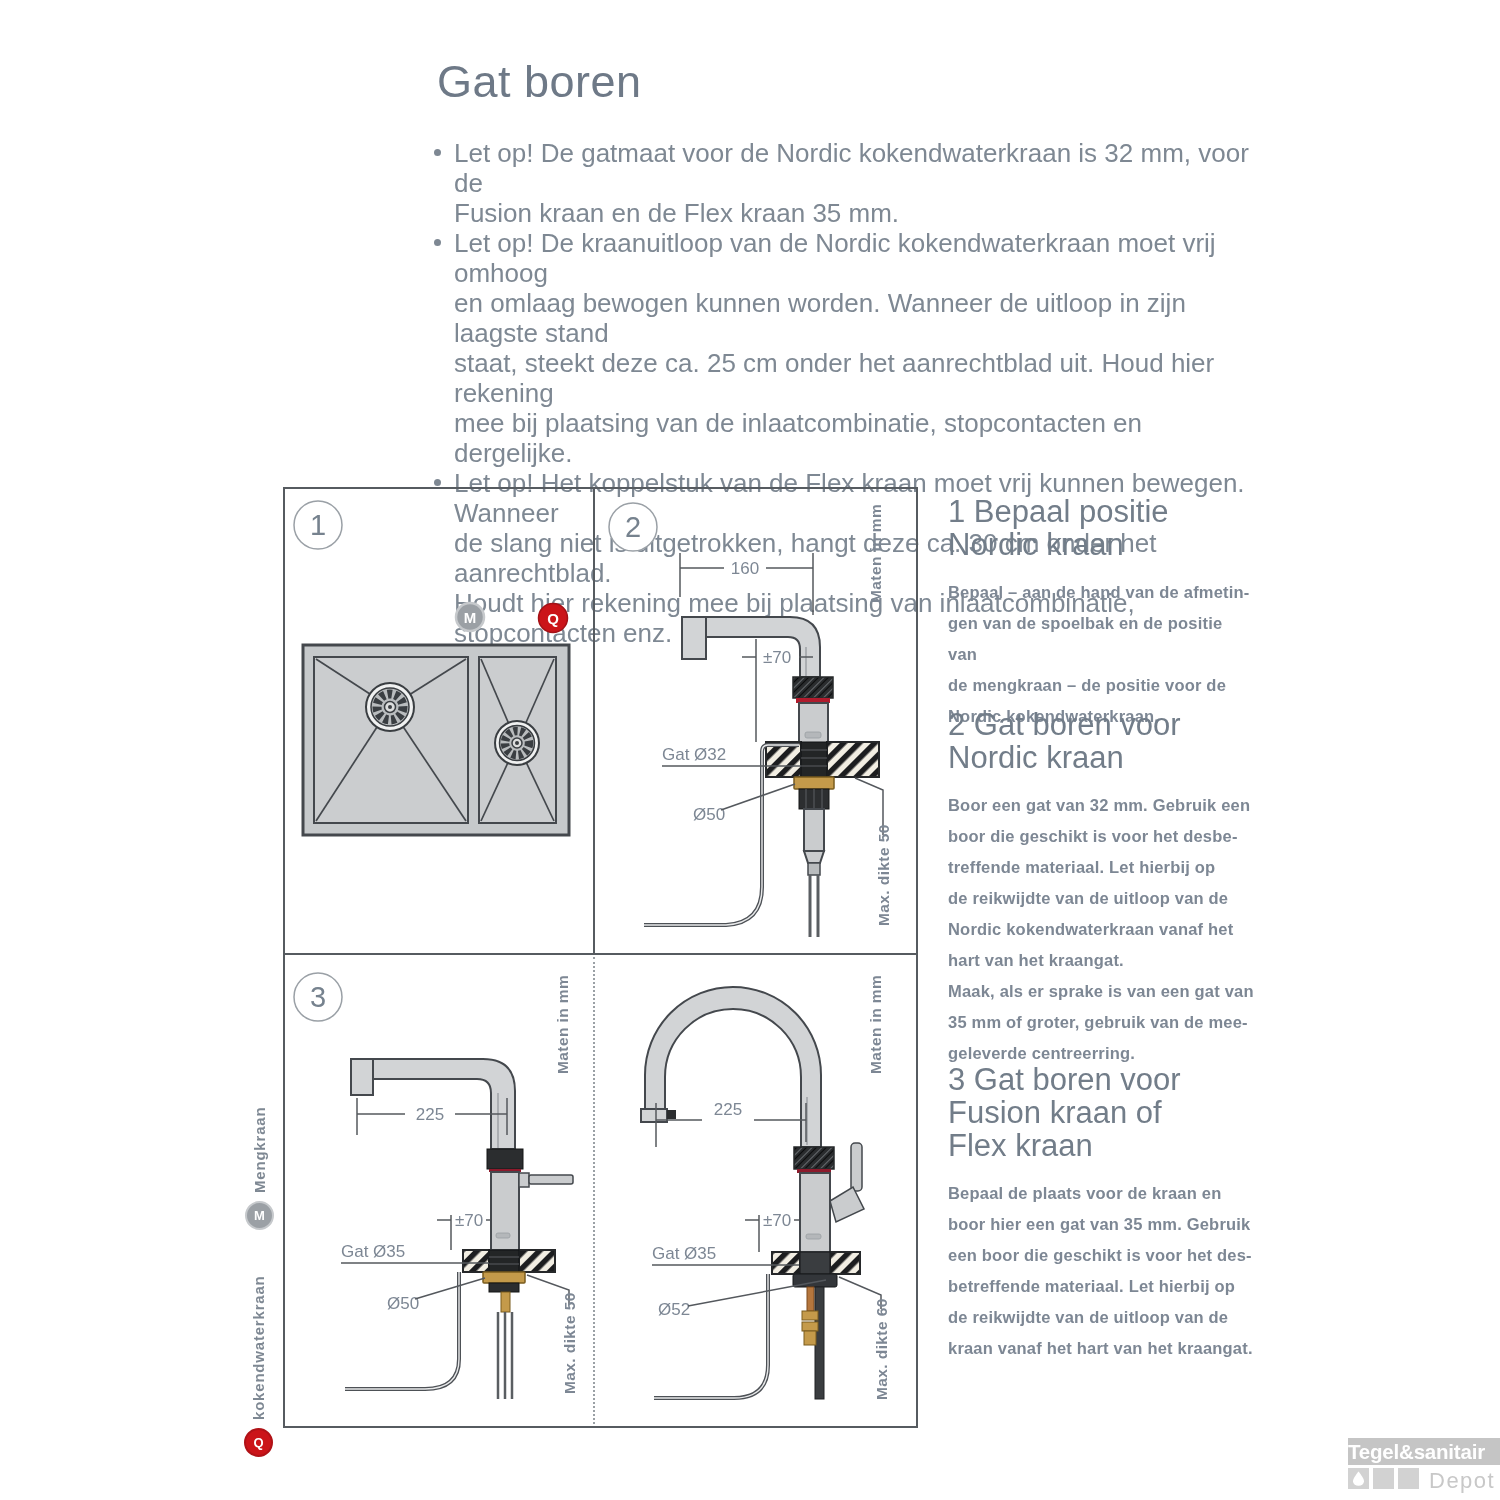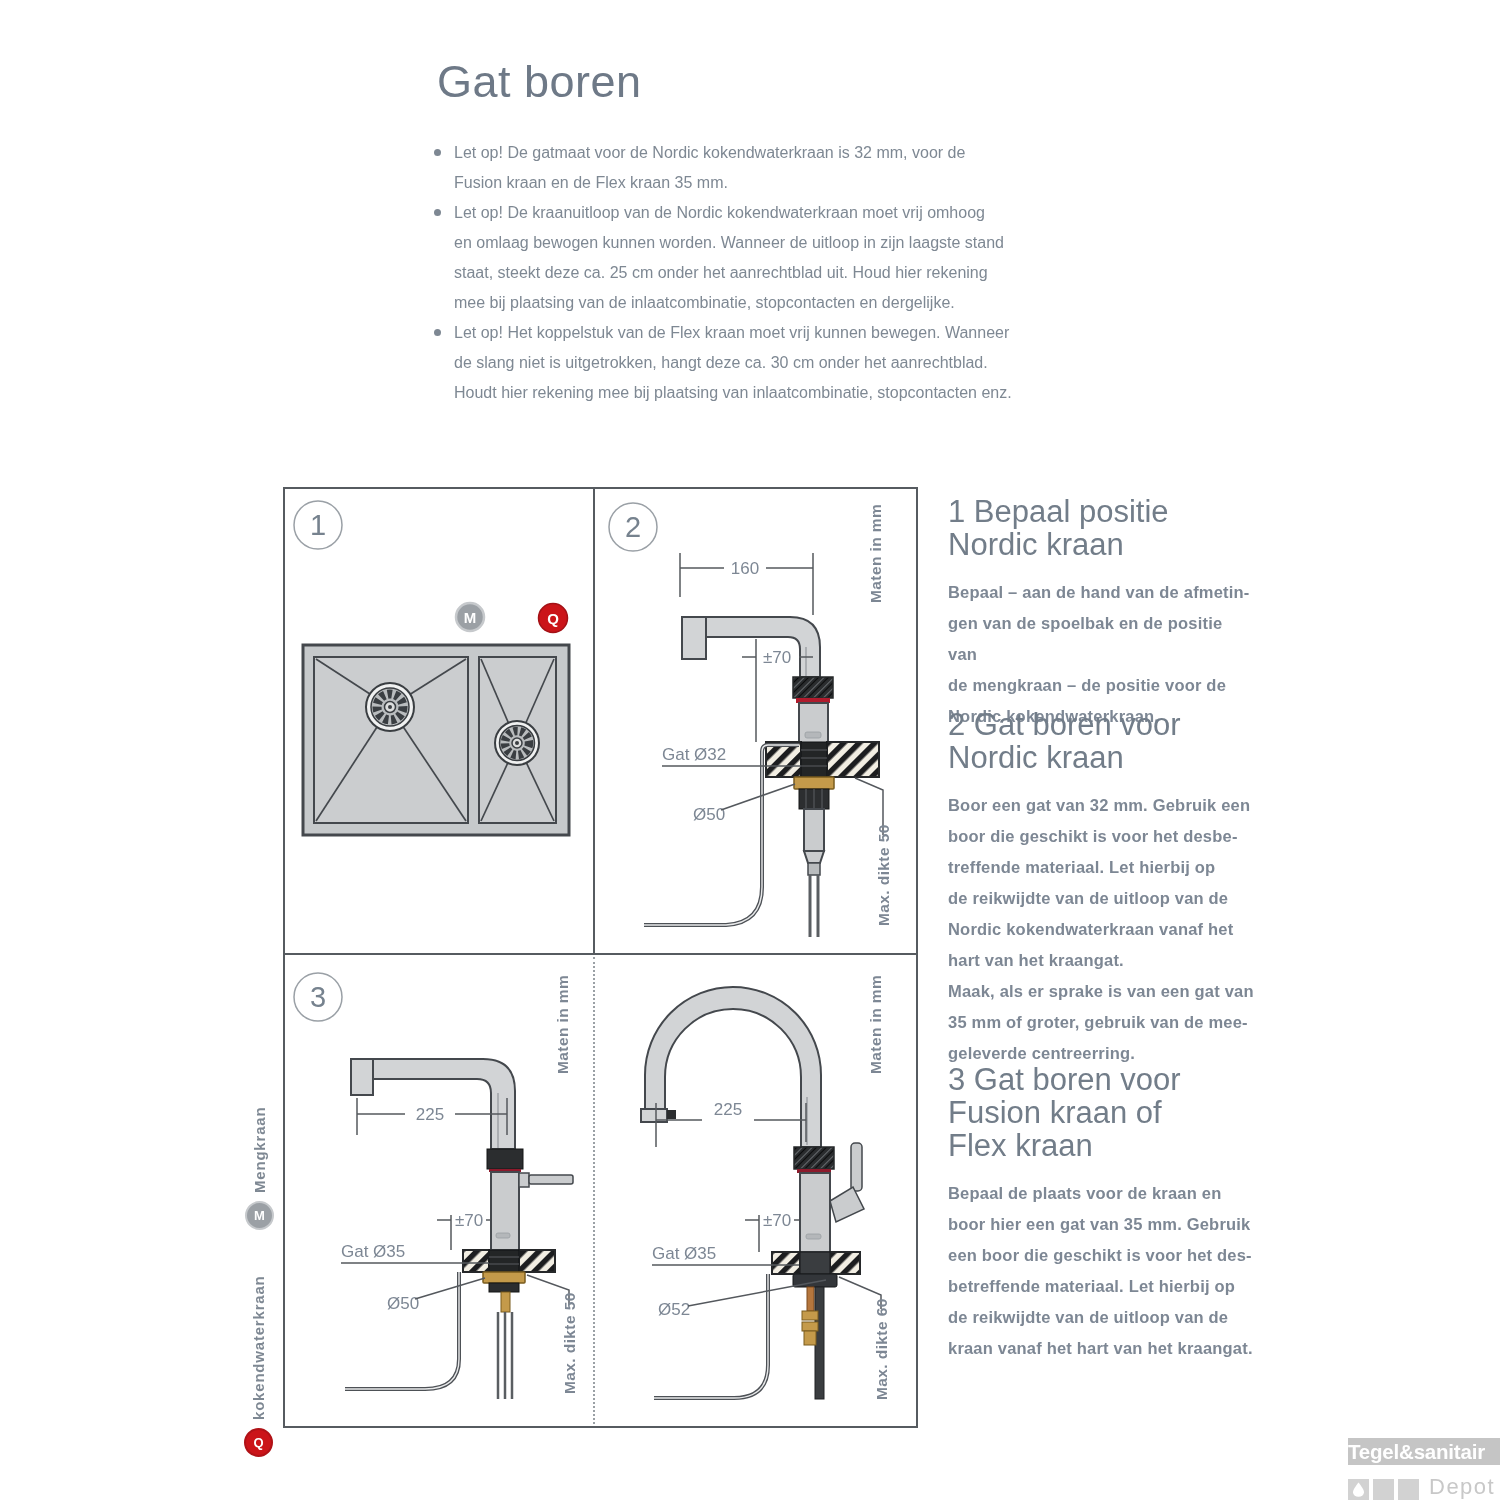--- a/index.html
+++ b/index.html
@@ -2,21 +2,21 @@
 <html><head>
 <meta charset="utf-8">
 <style>
   html,body{margin:0;padding:0;background:#fff}
   #page{position:relative;width:1500px;height:1500px;background:#ffffff;
         font-family:"Liberation Sans",sans-serif;overflow:hidden}
   .abs{position:absolute}
 
   .title{left:437px;top:56px;font-size:45px;color:#6e7987;letter-spacing:.5px}
 
-  .bullets{left:432px;top:138px;width:820px;color:#7e8893;font-size:16px;line-height:30px}
+  .bullets{left:432px;top:138px;width:820px;color:#7e8893;font-size:26px;line-height:30px}
   .bullet{display:flex;align-items:flex-start}
   .dot{width:7px;height:7px;border-radius:50%;background:#7e8893;margin:11px 13px 0 2px;flex:none}
   .btxt{white-space:pre-line}
 
   
   .tbl{left:283px;top:487px;width:635px;height:941px;border:2px solid #565b60;box-sizing:border-box}
   .div-v{left:593px;top:489px;height:466px;width:0;border-left:2px solid #565b60}
   .div-h{left:285px;top:953px;width:633px;height:0;border-top:2px solid #565b60}
   .div-vd{left:593px;top:957px;height:467px;width:0;border-left:2px dotted #9aa0a5}
 
@@ -31,21 +31,21 @@
   .legend .lbadge{width:25px;height:25px;border-radius:50%;color:#fff;font-size:13px;font-weight:700;
                   display:flex;align-items:center;justify-content:center;flex:none;transform:rotate(90deg)}
   .legend .ltxt{margin-left:8px;font-size:15px;font-weight:700;letter-spacing:.8px;color:#7e8893}
   .badge-m{background:#9ba0a5;border:2px solid #c6c9cc}
   .badge-q{background:#cb1419;border:2px solid #b01217}
 
   
   .logo{left:1348px;top:1438px;width:152px}
   .logo .bar{background:#c5c5c5;color:#ffffff;font-weight:700;font-size:20.5px;
              height:27px;line-height:27px;letter-spacing:-.2px}
-  .logo .row{display:flex;align-items:flex-end;margin-top:9px}
+  .logo .row{display:flex;align-items:flex-start;margin-top:3px}
   .logo .sq{width:21px;height:21px;background:#d2d2d2;margin-right:4px;flex:none;
             display:flex;align-items:center;justify-content:center}
   .logo .depot{color:#c8c8c8;font-size:22px;letter-spacing:1.5px;margin-left:6px}
 
   
   svg text{font-family:"Liberation Sans",sans-serif}
   .dnum{font-size:29px;fill:#76828e}
   .dlab{font-size:17px;fill:#7d8794}
   .dver{font-size:15.5px;font-weight:700;fill:#7d8794;letter-spacing:.4px}
   .badt{font-size:15px;font-weight:700;fill:#ffffff}

